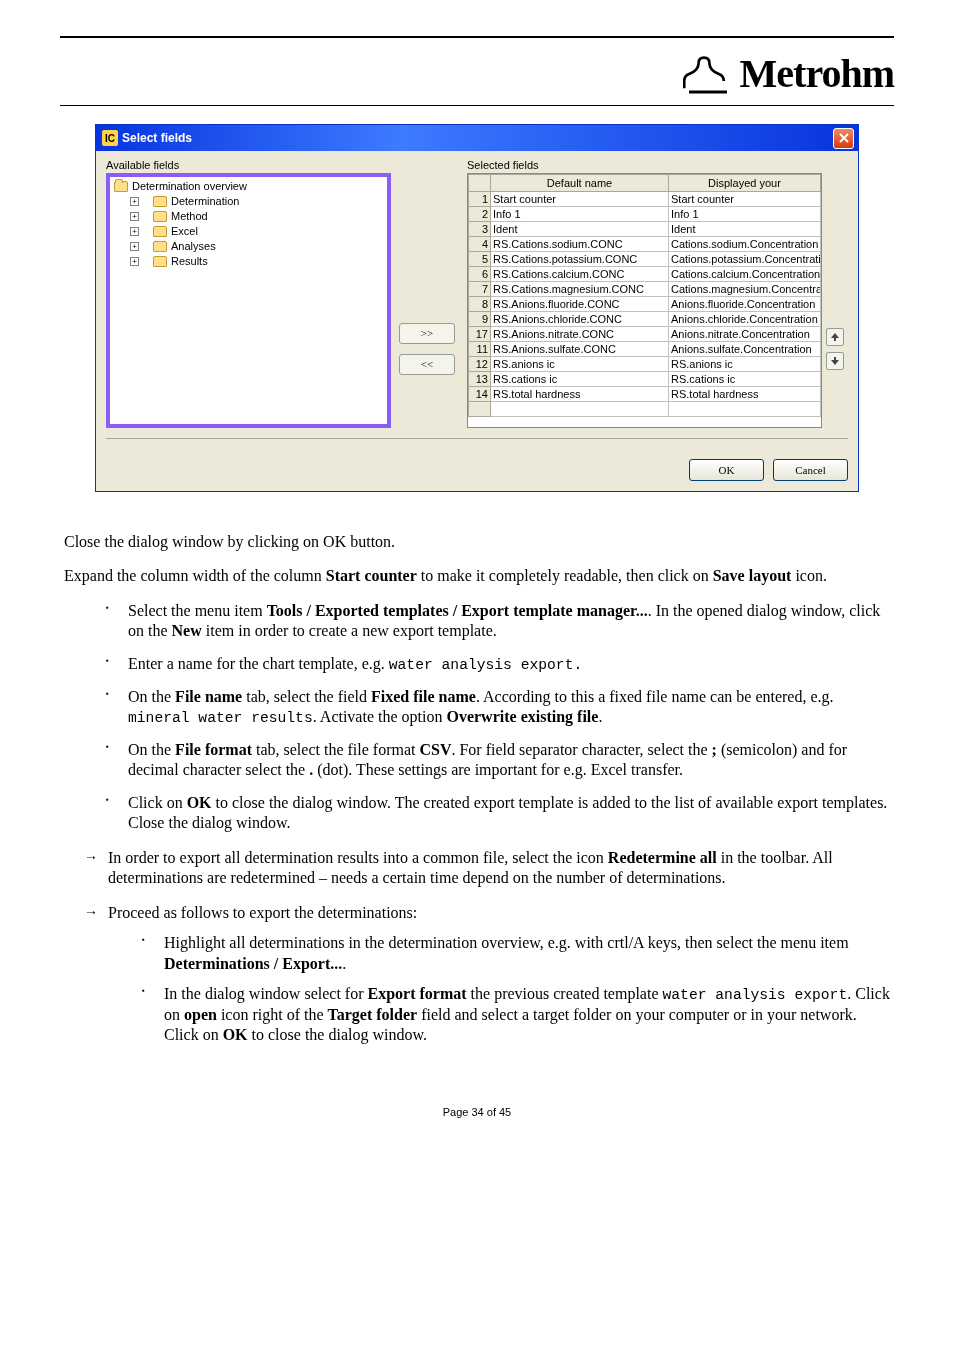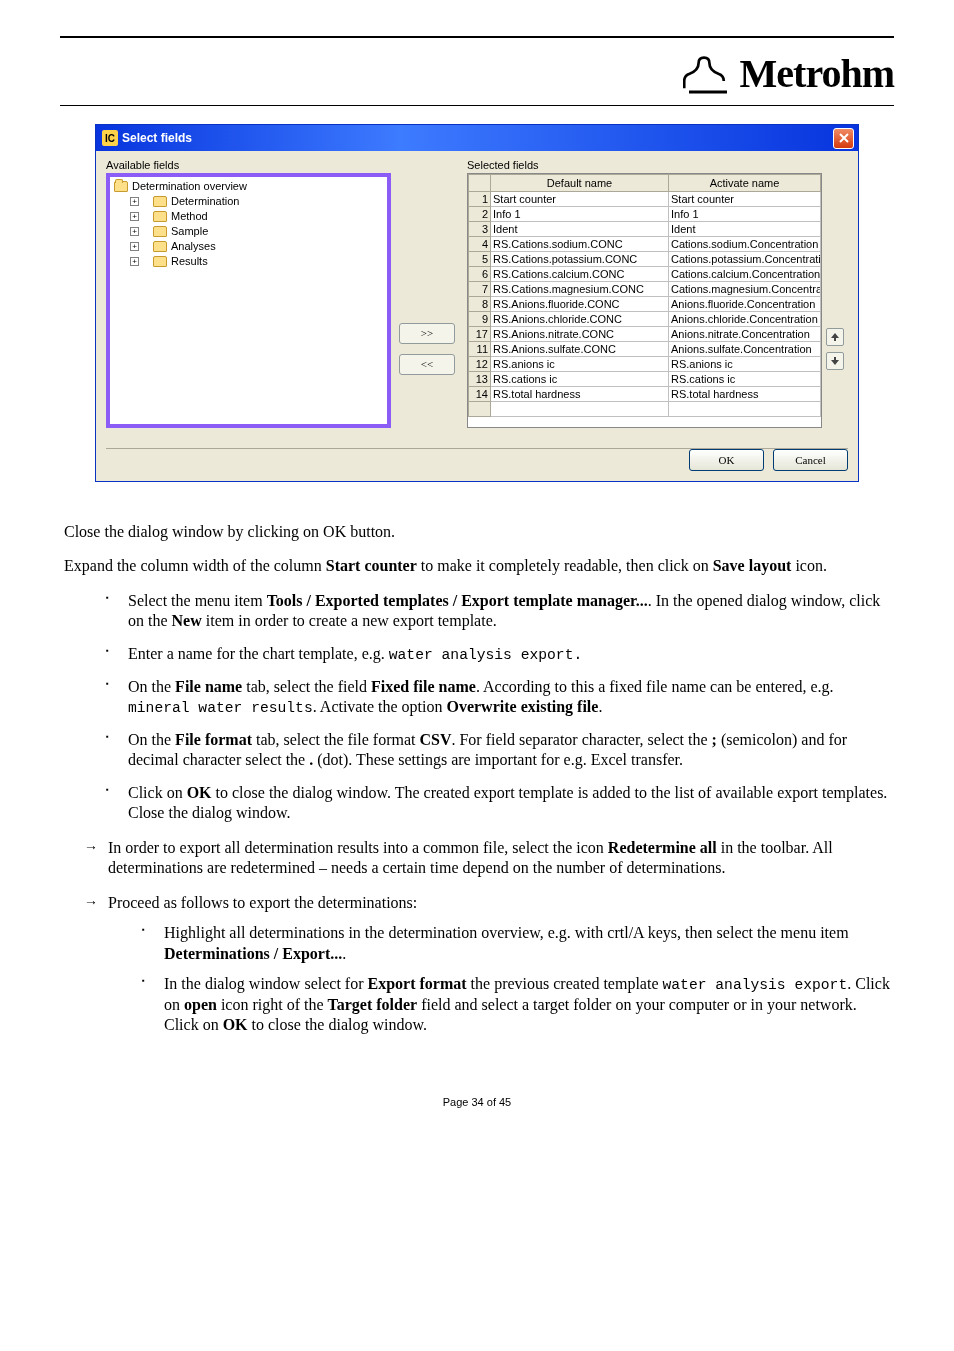--- a/index.html
+++ b/index.html
@@ -178,22 +178,22 @@
   .arrow-btn {
     width: 18px; height: 18px;
     border: 1px solid #919b9c;
     background: #f5f4ea;
     border-radius: 2px;
     display:flex; align-items:center; justify-content:center;
     cursor:pointer;
   }
   .dlg-footer {
     border-top: 1px solid #aca899;
-    padding-top: 0;
-    margin-top: 20px;
+    padding-top: 20px;
+    margin-top: 10px;
     text-align: right;
   }
   .btn {
     width: 75px; height: 22px;
     border: 1px solid #003c74;
     background: linear-gradient(#fff, #e5e5d7);
     border-radius: 3px;
     margin-left: 6px;
     cursor: pointer;
     font-family: Tahoma;
@@ -270,21 +270,21 @@
                     <span class="expander">+</span>
                     <span class="dotline"></span>
                     <span class="folder-closed"></span>
                     <span>Method</span>
                   </div>
                   <div class="tree-item">
                     <span class="indent"></span>
                     <span class="expander">+</span>
                     <span class="dotline"></span>
                     <span class="folder-closed"></span>
-                    <span>Sample</span>
+                    <span>Excel</span>
                   </div>
                   <div class="tree-item">
                     <span class="indent"></span>
                     <span class="expander">+</span>
                     <span class="dotline"></span>
                     <span class="folder-closed"></span>
                     <span>Analyses</span>
                   </div>
                   <div class="tree-item">
                     <span class="indent"></span>
@@ -301,21 +301,21 @@
         <button class="move-btn">&lt;&lt;</button>
       </div>
       <div class="colR">
         <div class="section-label">Selected fields</div>
         <div class="tablebox">
           <table class="sel">
             <thead>
               <tr>
                 <th class="numcol"></th>
                 <th class="c1">Default name</th>
-                <th>Activate name</th>
+                <th>Displayed your</th>
               </tr>
             </thead>
             <tbody id="tbody">
                     <tr>
                       <td class="num">1</td>
                       <td>Start counter</td>
                       <td>Start counter</td>
                     </tr>
                     <tr>
                       <td class="num">2</td>

